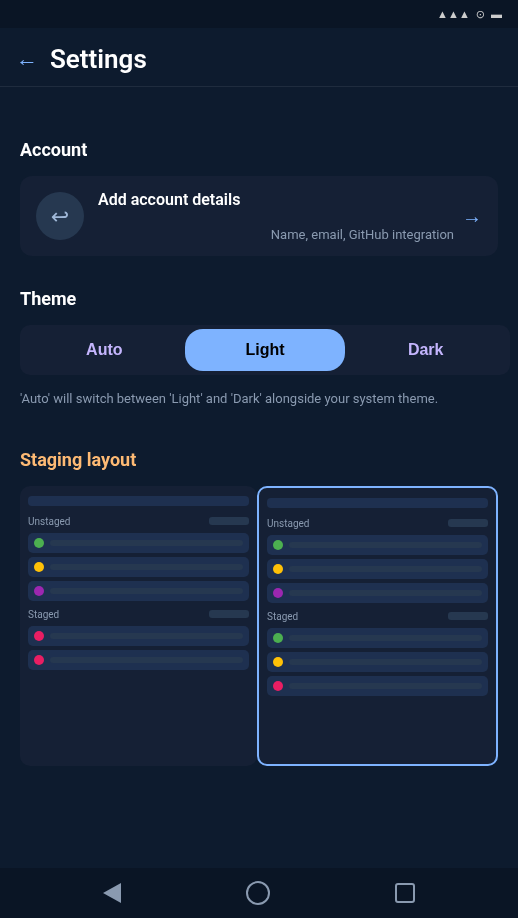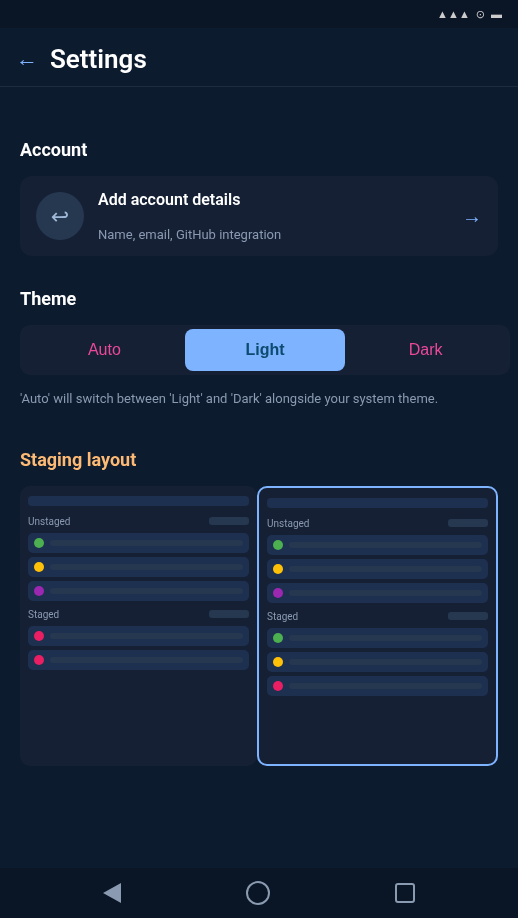--- a/index.html
+++ b/index.html
@@ -106,20 +106,21 @@
     .account-title {
       font-size: 16px;
       font-weight: 600;
       color: #ffffff;
       margin-bottom: 18px;
     }
 
     .account-subtitle {
       font-size: 13px;
       color: #8a9ab0;
+      text-align: right;
     }
 
     .arrow-right {
       font-size: 20px;
       color: #7eb3ff;
       margin-left: 8px;
     }
 
     .theme-section {
       padding: 0 8px 20px 20px;
@@ -132,31 +133,32 @@
       padding: 4px;
       margin-bottom: 14px;
     }
 
     .theme-btn {
       flex: 1;
       padding: 12px 8px;
       border: none;
       border-radius: 8px;
       font-size: 16px;
-      font-weight: 400;
+      font-weight: 700;
       cursor: pointer;
       transition: all 0.2s;
       background: transparent;
-      color: #ec4899;
+      color: #c4b5fd;
     }
 
     .theme-btn.active {
       background-color: #7eb3ff;
-      color: #0c4a6e;
+      color: #000000;
       font-weight: 600;
+      border-radius: 18px;
     }
 
     .theme-note {
       font-size: 13px;
       color: #8a9ab0;
       line-height: 1.5;
     }
 
     .staging-section {
       padding: 20px 20px 0 20px;

